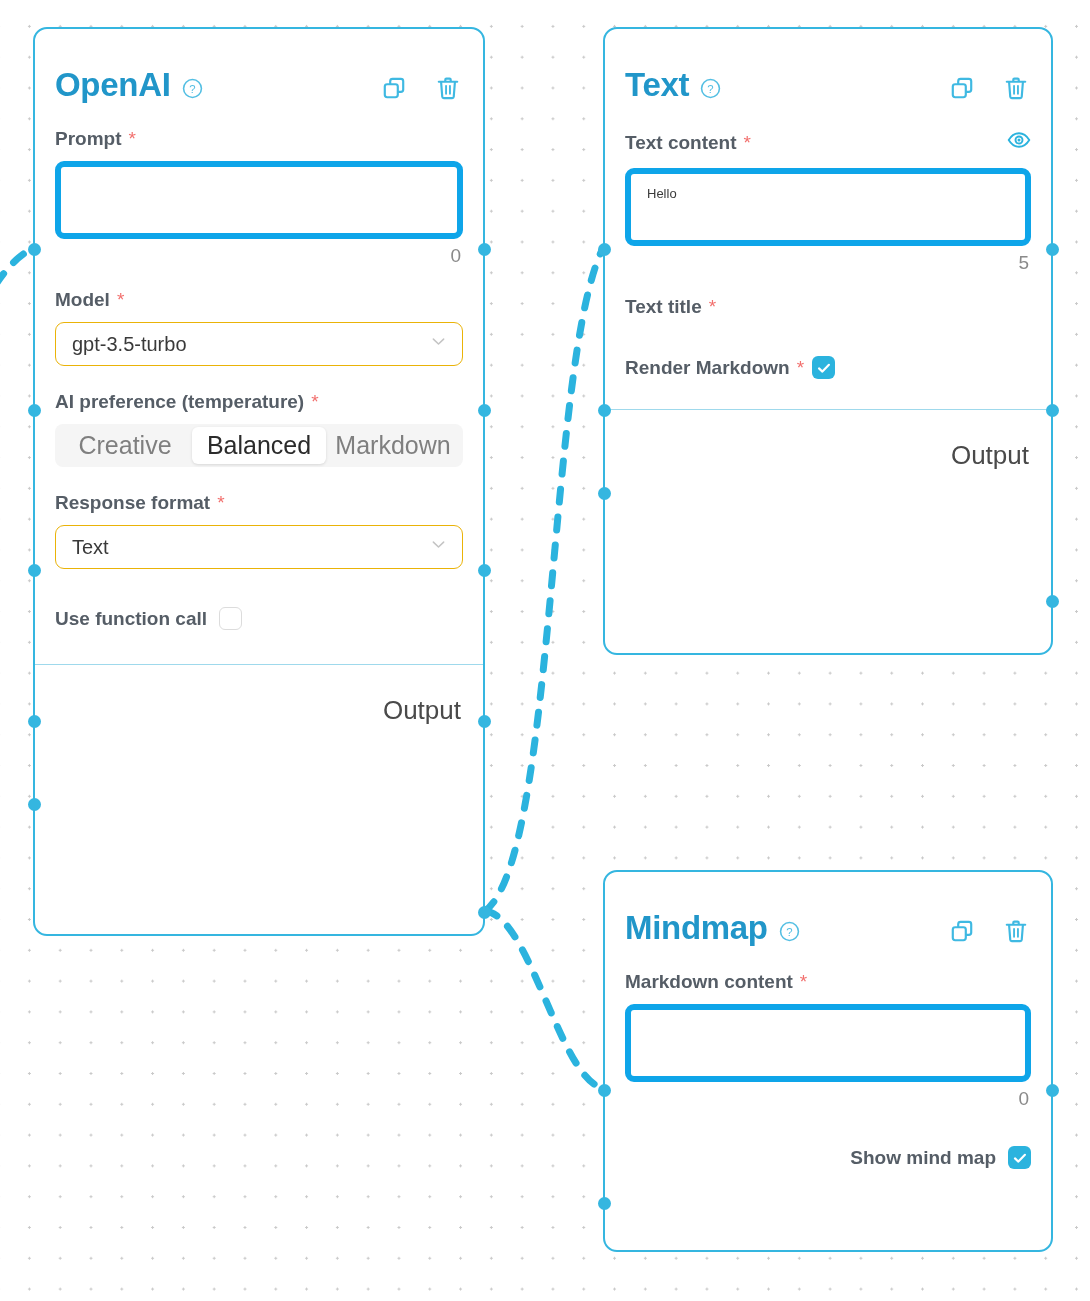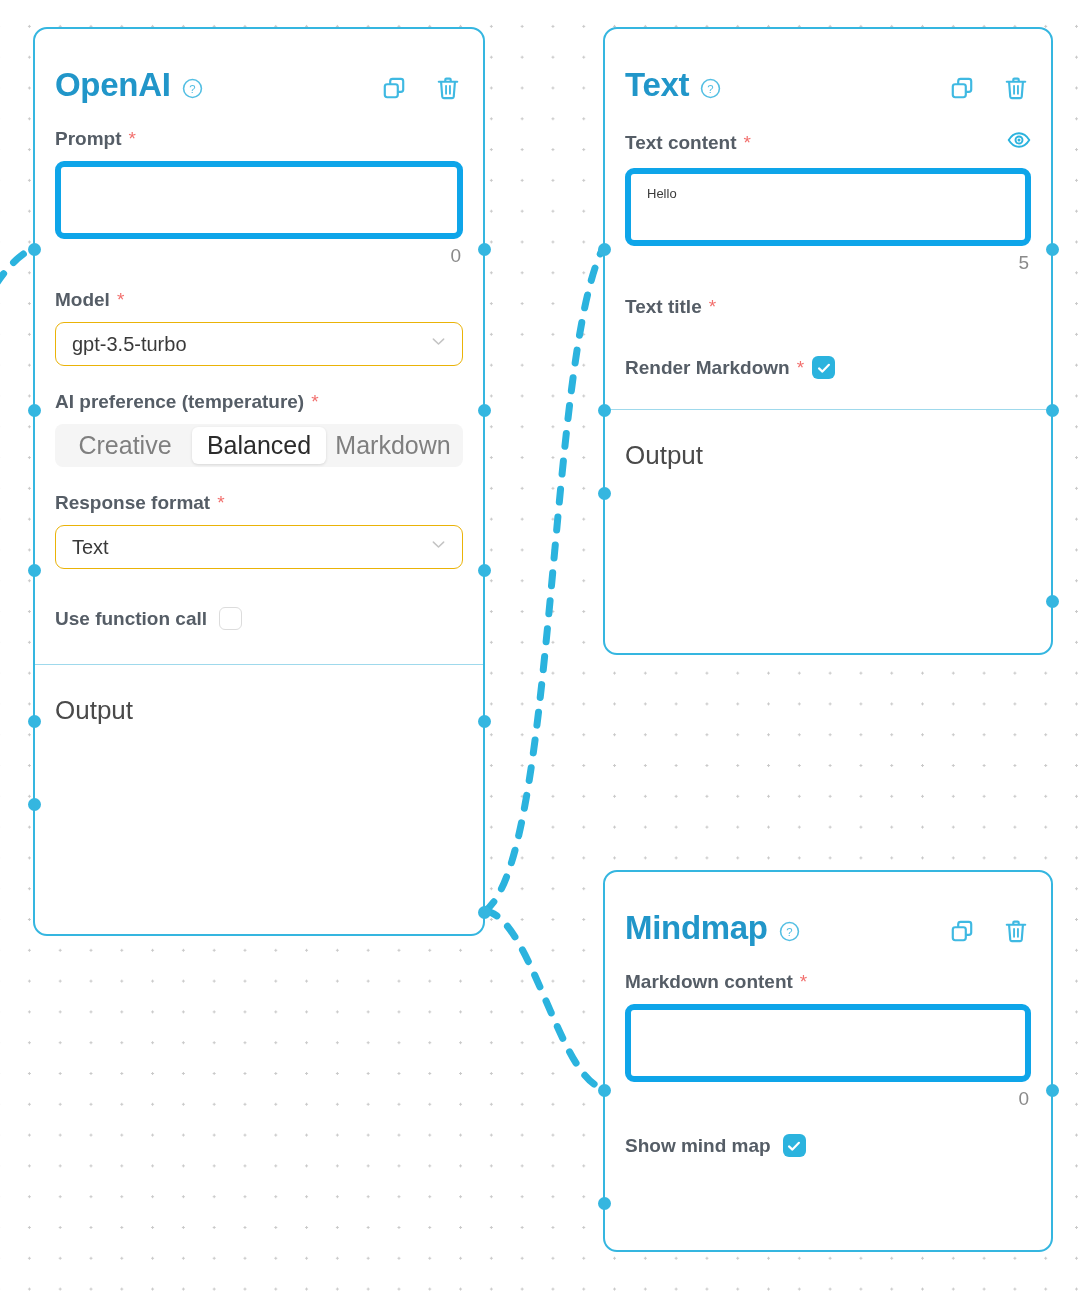--- a/index.html
+++ b/index.html
@@ -178,21 +178,21 @@
 
   
   .output-sep {
     border-top: 1px solid #9fd9ec;
     margin: 0 -20px;
   }
   .output-row {
     height: 90px;
     display: flex;
     align-items: center;
-    justify-content: flex-start;
+    justify-content: flex-end;
     font-size: 26px;
     color: #4a4a4a;
     padding-right: 2px;
   }
 
   
   .port {
     position: absolute;
     width: 13px; height: 13px;
     border-radius: 50%;
@@ -431,21 +431,21 @@
 
       <div class="field">
         <div class="field-label">
           <span>Markdown content</span>
           <span class="req">*</span>
         </div>
         <div class="textarea-box"></div>
         <div class="counter">0</div>
       </div>
 
-      <div class="check-row" style="margin-top:24px;">
+      <div class="check-row" style="margin-top:36px;justify-content:flex-end;">
         <span class="check-label">Show mind map</span>
         <span class="cb on">
           <svg viewBox="0 0 24 24" width="16" height="16">
             <path d="M4.5 12.6 L9.6 17.4 L19.4 7.2" fill="none" stroke="#ffffff" stroke-width="3.2" stroke-linecap="round" stroke-linejoin="round"></path>
           </svg>
         </span>
       </div>
     </div>
 
     <span class="port left" style="top:212px;"></span>

